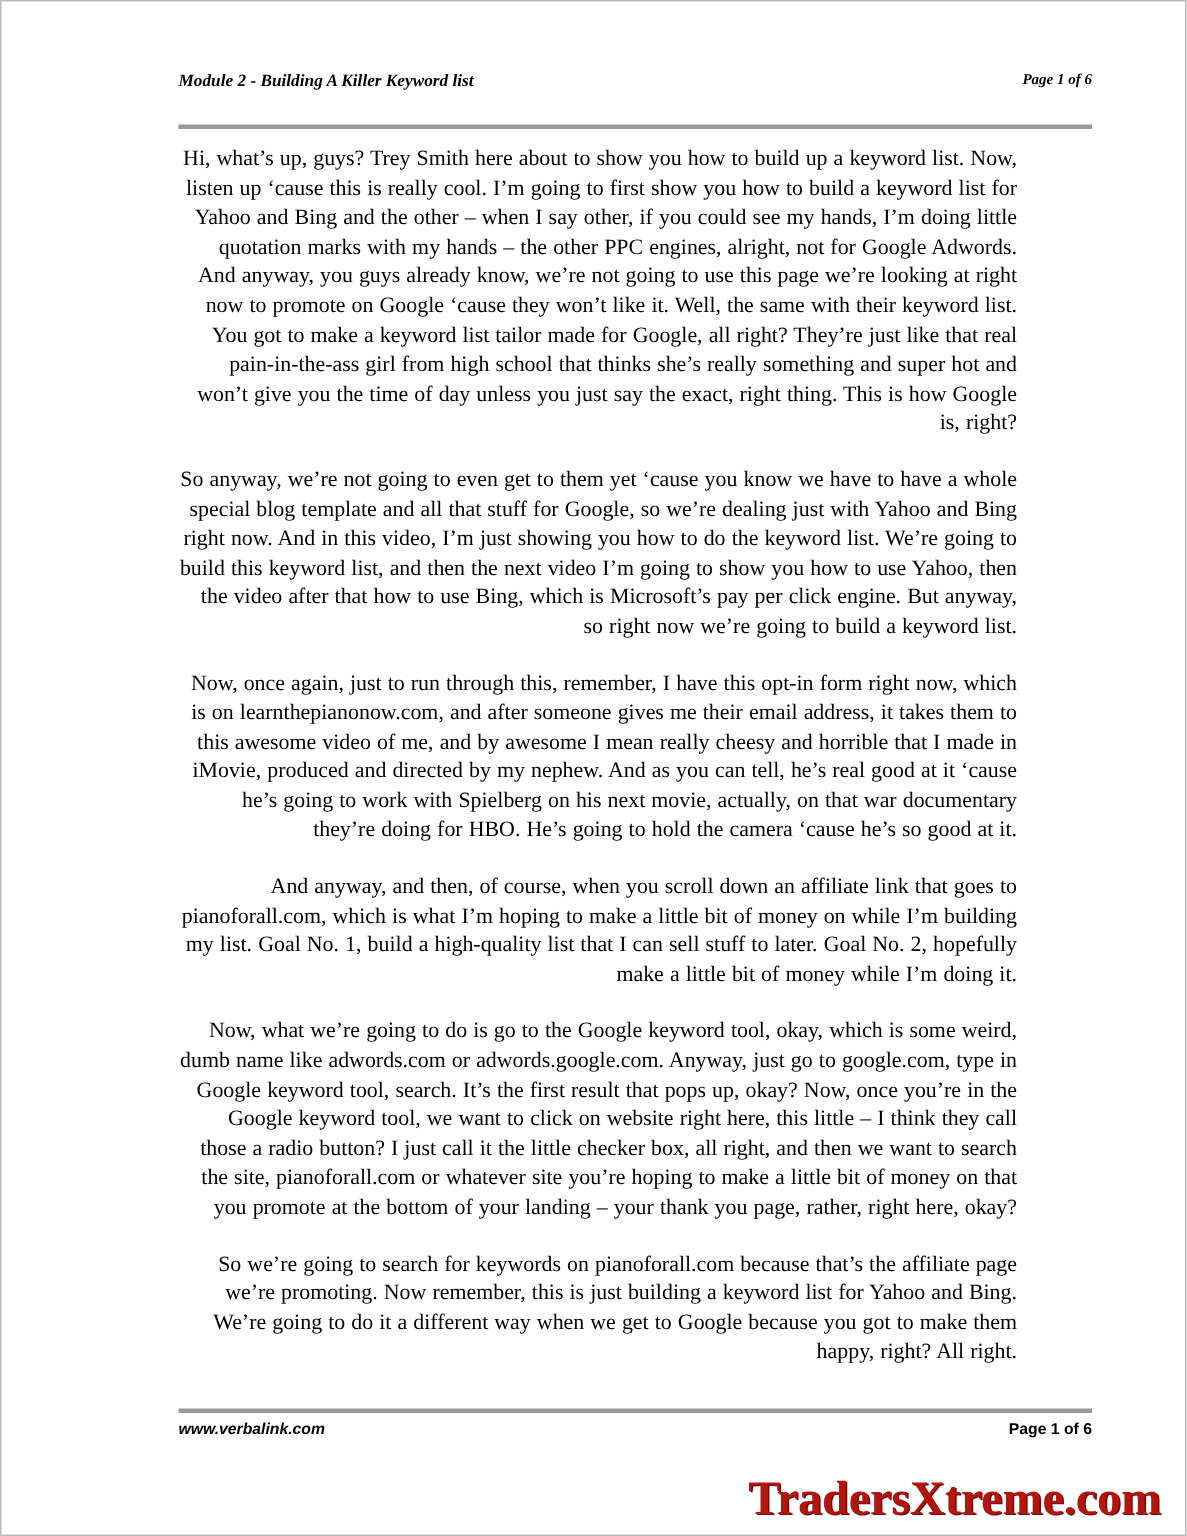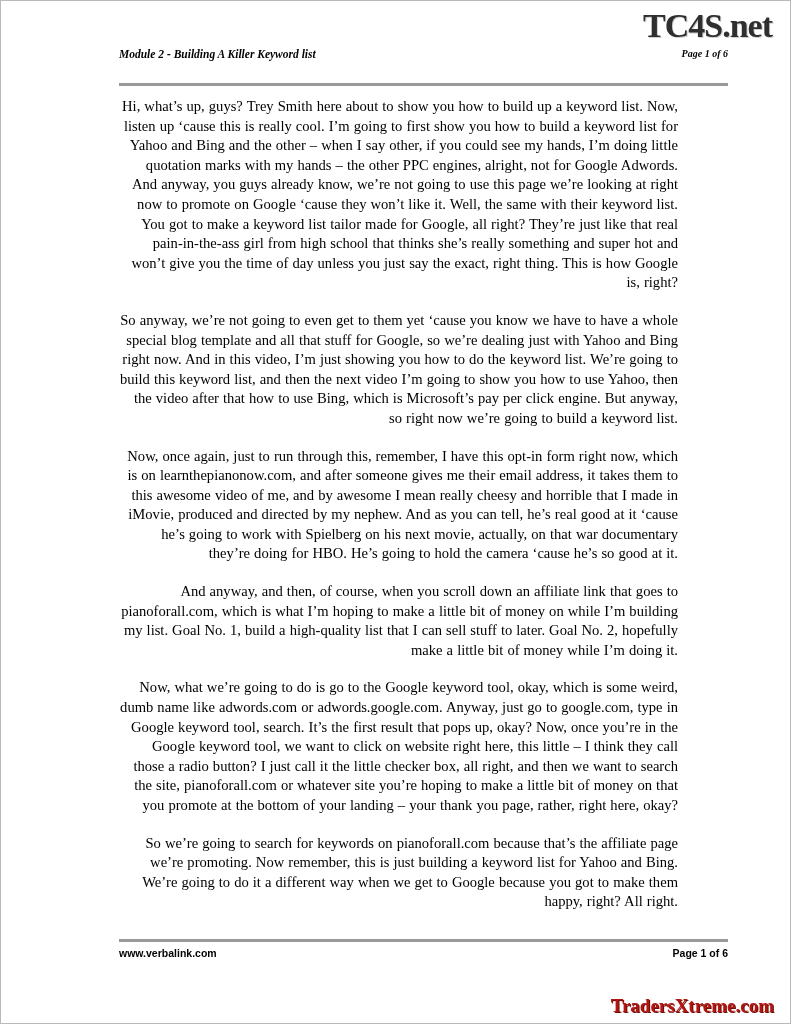--- a/index.html
+++ b/index.html
@@ -93,20 +93,21 @@
     left: 118px;
     right: 62px;
     height: 16px;
   }
   .footer-left {
     position: absolute;
     left: 0; top: 0;
     font-family: "Liberation Sans", sans-serif;
     font-size: 10.5px;
     font-weight: bold;
+    font-style: italic;
   }
   .footer-right {
     position: absolute;
     right: 0; top: 0;
     font-family: "Liberation Sans", sans-serif;
     font-size: 10.5px;
     font-weight: bold;
   }
 
   
@@ -123,33 +124,32 @@
     -webkit-text-stroke: 1px #6d0d0b;
     z-index: 6;
     white-space: nowrap;
   }
   .traders-watermark {
     position: absolute;
     bottom: 6px;
     right: 16px;
     font-family: "Liberation Serif", serif;
     font-weight: bold;
-    font-size: 19px;
+    font-size: 32px;
     color: #b3160f;
     text-shadow: 1px 1px 0 #6d0d0b;
     z-index: 6;
     white-space: nowrap;
   }
 </style>
 </head>
 <body>
 
 <div class="page">
 
-  <div class="tc4s-logo">TC4S.net</div>
 
   <div class="header">
     <div class="header-center">
       <div>Module 2 - Building A Killer Keyword list</div>
     </div>
     <div class="header-page">Page 1 of 6</div>
   </div>
 
   <div class="rule rule-top"></div>
 

